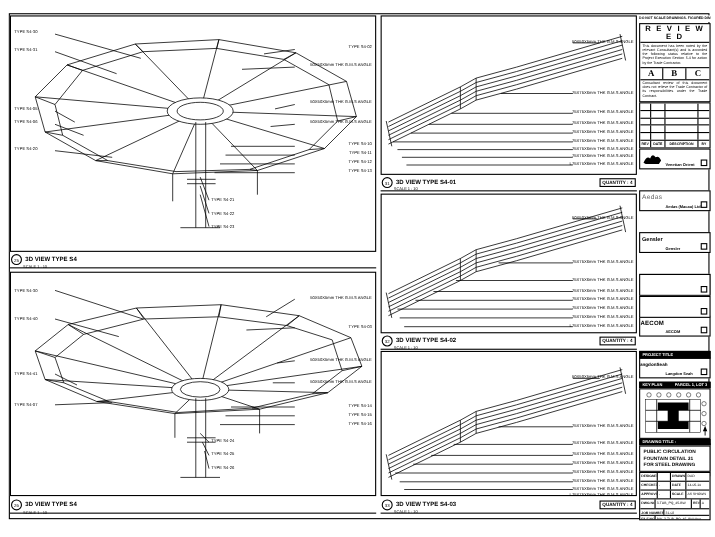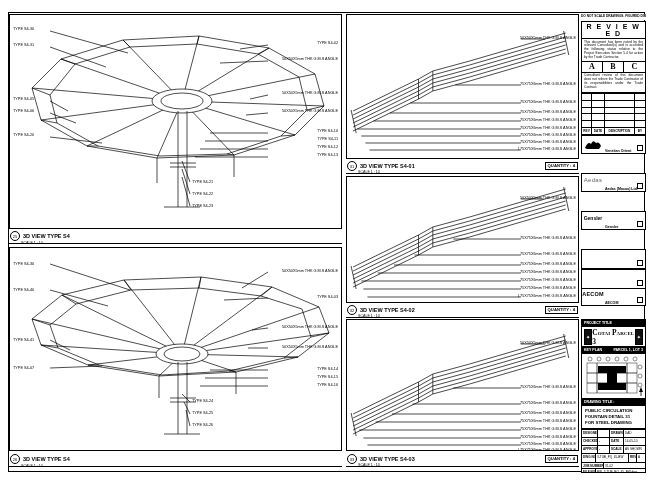--- a/index.html
+++ b/index.html
@@ -493,25 +493,20 @@
         </svg>
     </span>
     <span class="ftxt"><span class="fname">Hsin Chong Construction (Macau) Co. Ltd.</span>
       <span class="simline" style="width:88%"></span><span class="simline" style="width:72%"></span><span class="simline" style="width:80%"></span></span>
     <span class="chk filled"></span>
   </div>
 
   <div class="rblock barlabel" style="top:306px;height:7px;">
     <span>PROJECT TITLE</span>
   </div>
-  <div class="rblock banner" style="top:313px;height:21px;">
-    <span class="orn">✦</span>
-    <span class="proj-name">Cotai Parcel 3</span>
-    <span class="orn">✦</span>
-  </div>
 
   <div class="rblock kp-bar" style="top:334px;height:6px;">
     <span>KEY PLAN</span>
     <span>PARCEL 1, LOT 3</span>
   </div>
   <div class="rblock" style="top:340px;height:46px;">
     <svg width="63" height="44" viewBox="0 0 63 44">
       <g class="thin" stroke="#000" fill="none">
         <circle cx="8" cy="5" r="2"></circle>
           <circle cx="17" cy="5" r="2"></circle>

